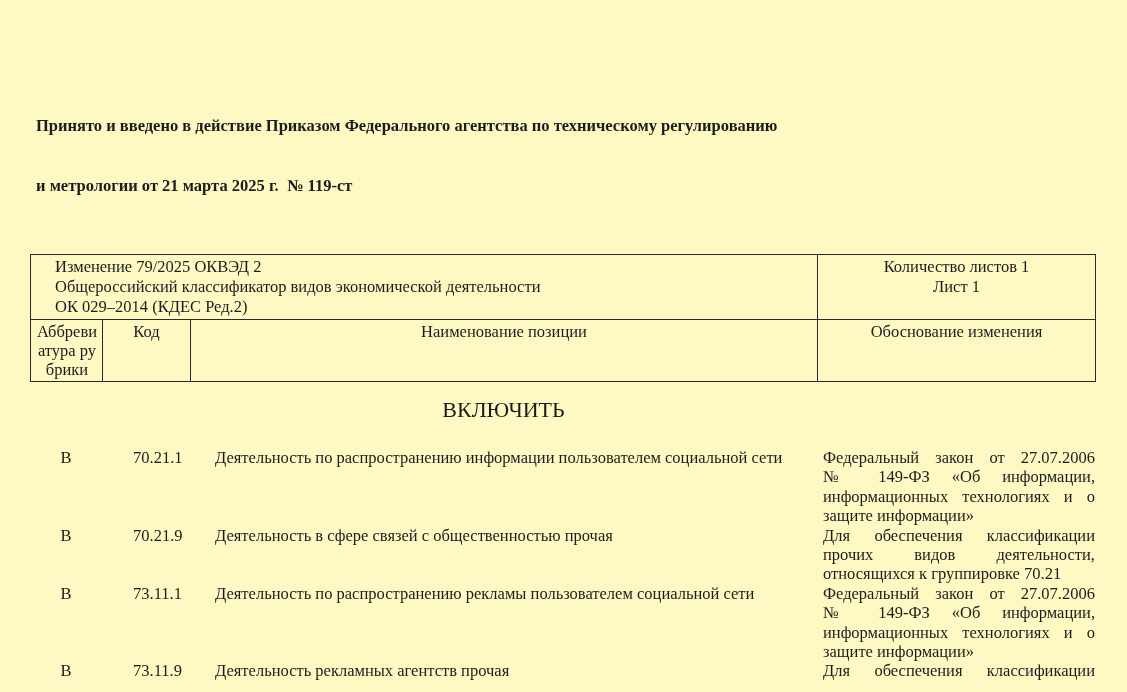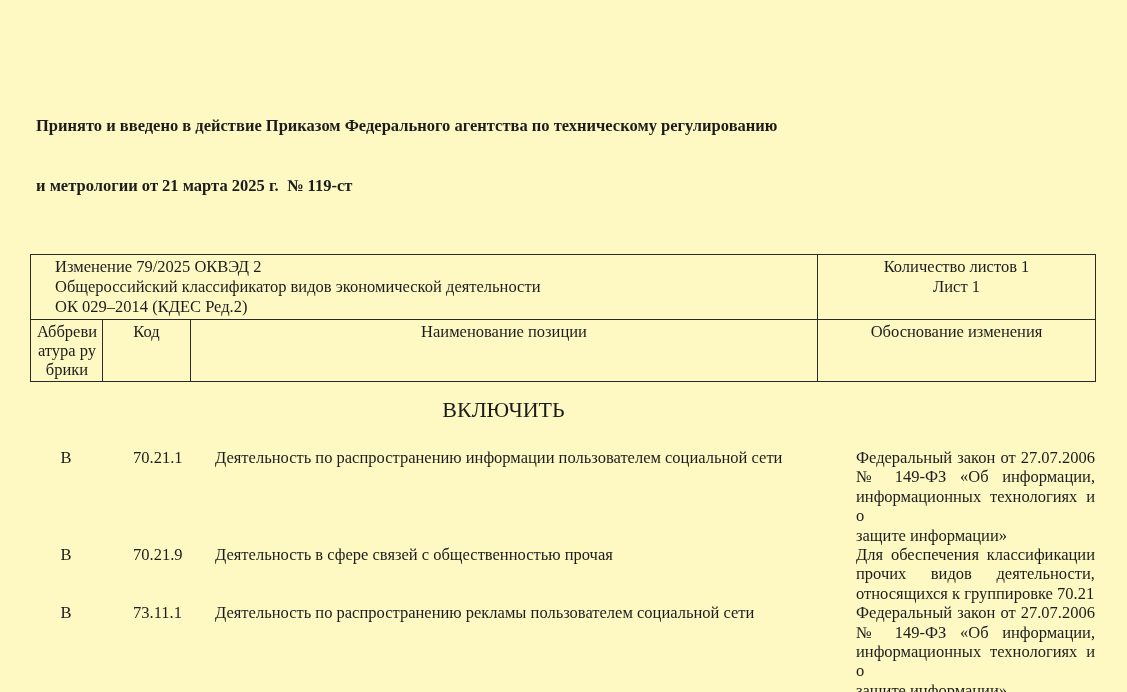--- a/index.html
+++ b/index.html
@@ -63,21 +63,21 @@
   }
   .rows { margin-top: 25px; font-size: 16.5px; line-height: 19.4px; }
   .drow {
     display: grid;
     grid-template-columns: 72px 113px 608px 272px;
     align-items: start;
   }
   .c-abbrev { text-align: center; }
   .c-code { text-align: left; padding-left: 31px; }
   .c-name { padding-right: 12px; }
-  .c-just { text-align: left; margin-left: 33px; }
+  .c-just { text-align: left; }
   .jline.stretch { text-align: justify; text-align-last: justify; }
 </style>
 </head>
 <body>
 
 <div class="page">
 
   <div class="intro">
     <div>Принято и введено в действие Приказом Федерального агентства по техническому регулированию</div>
     <div>и метрологии от 21 марта 2025 г.  № 119-ст</div>

